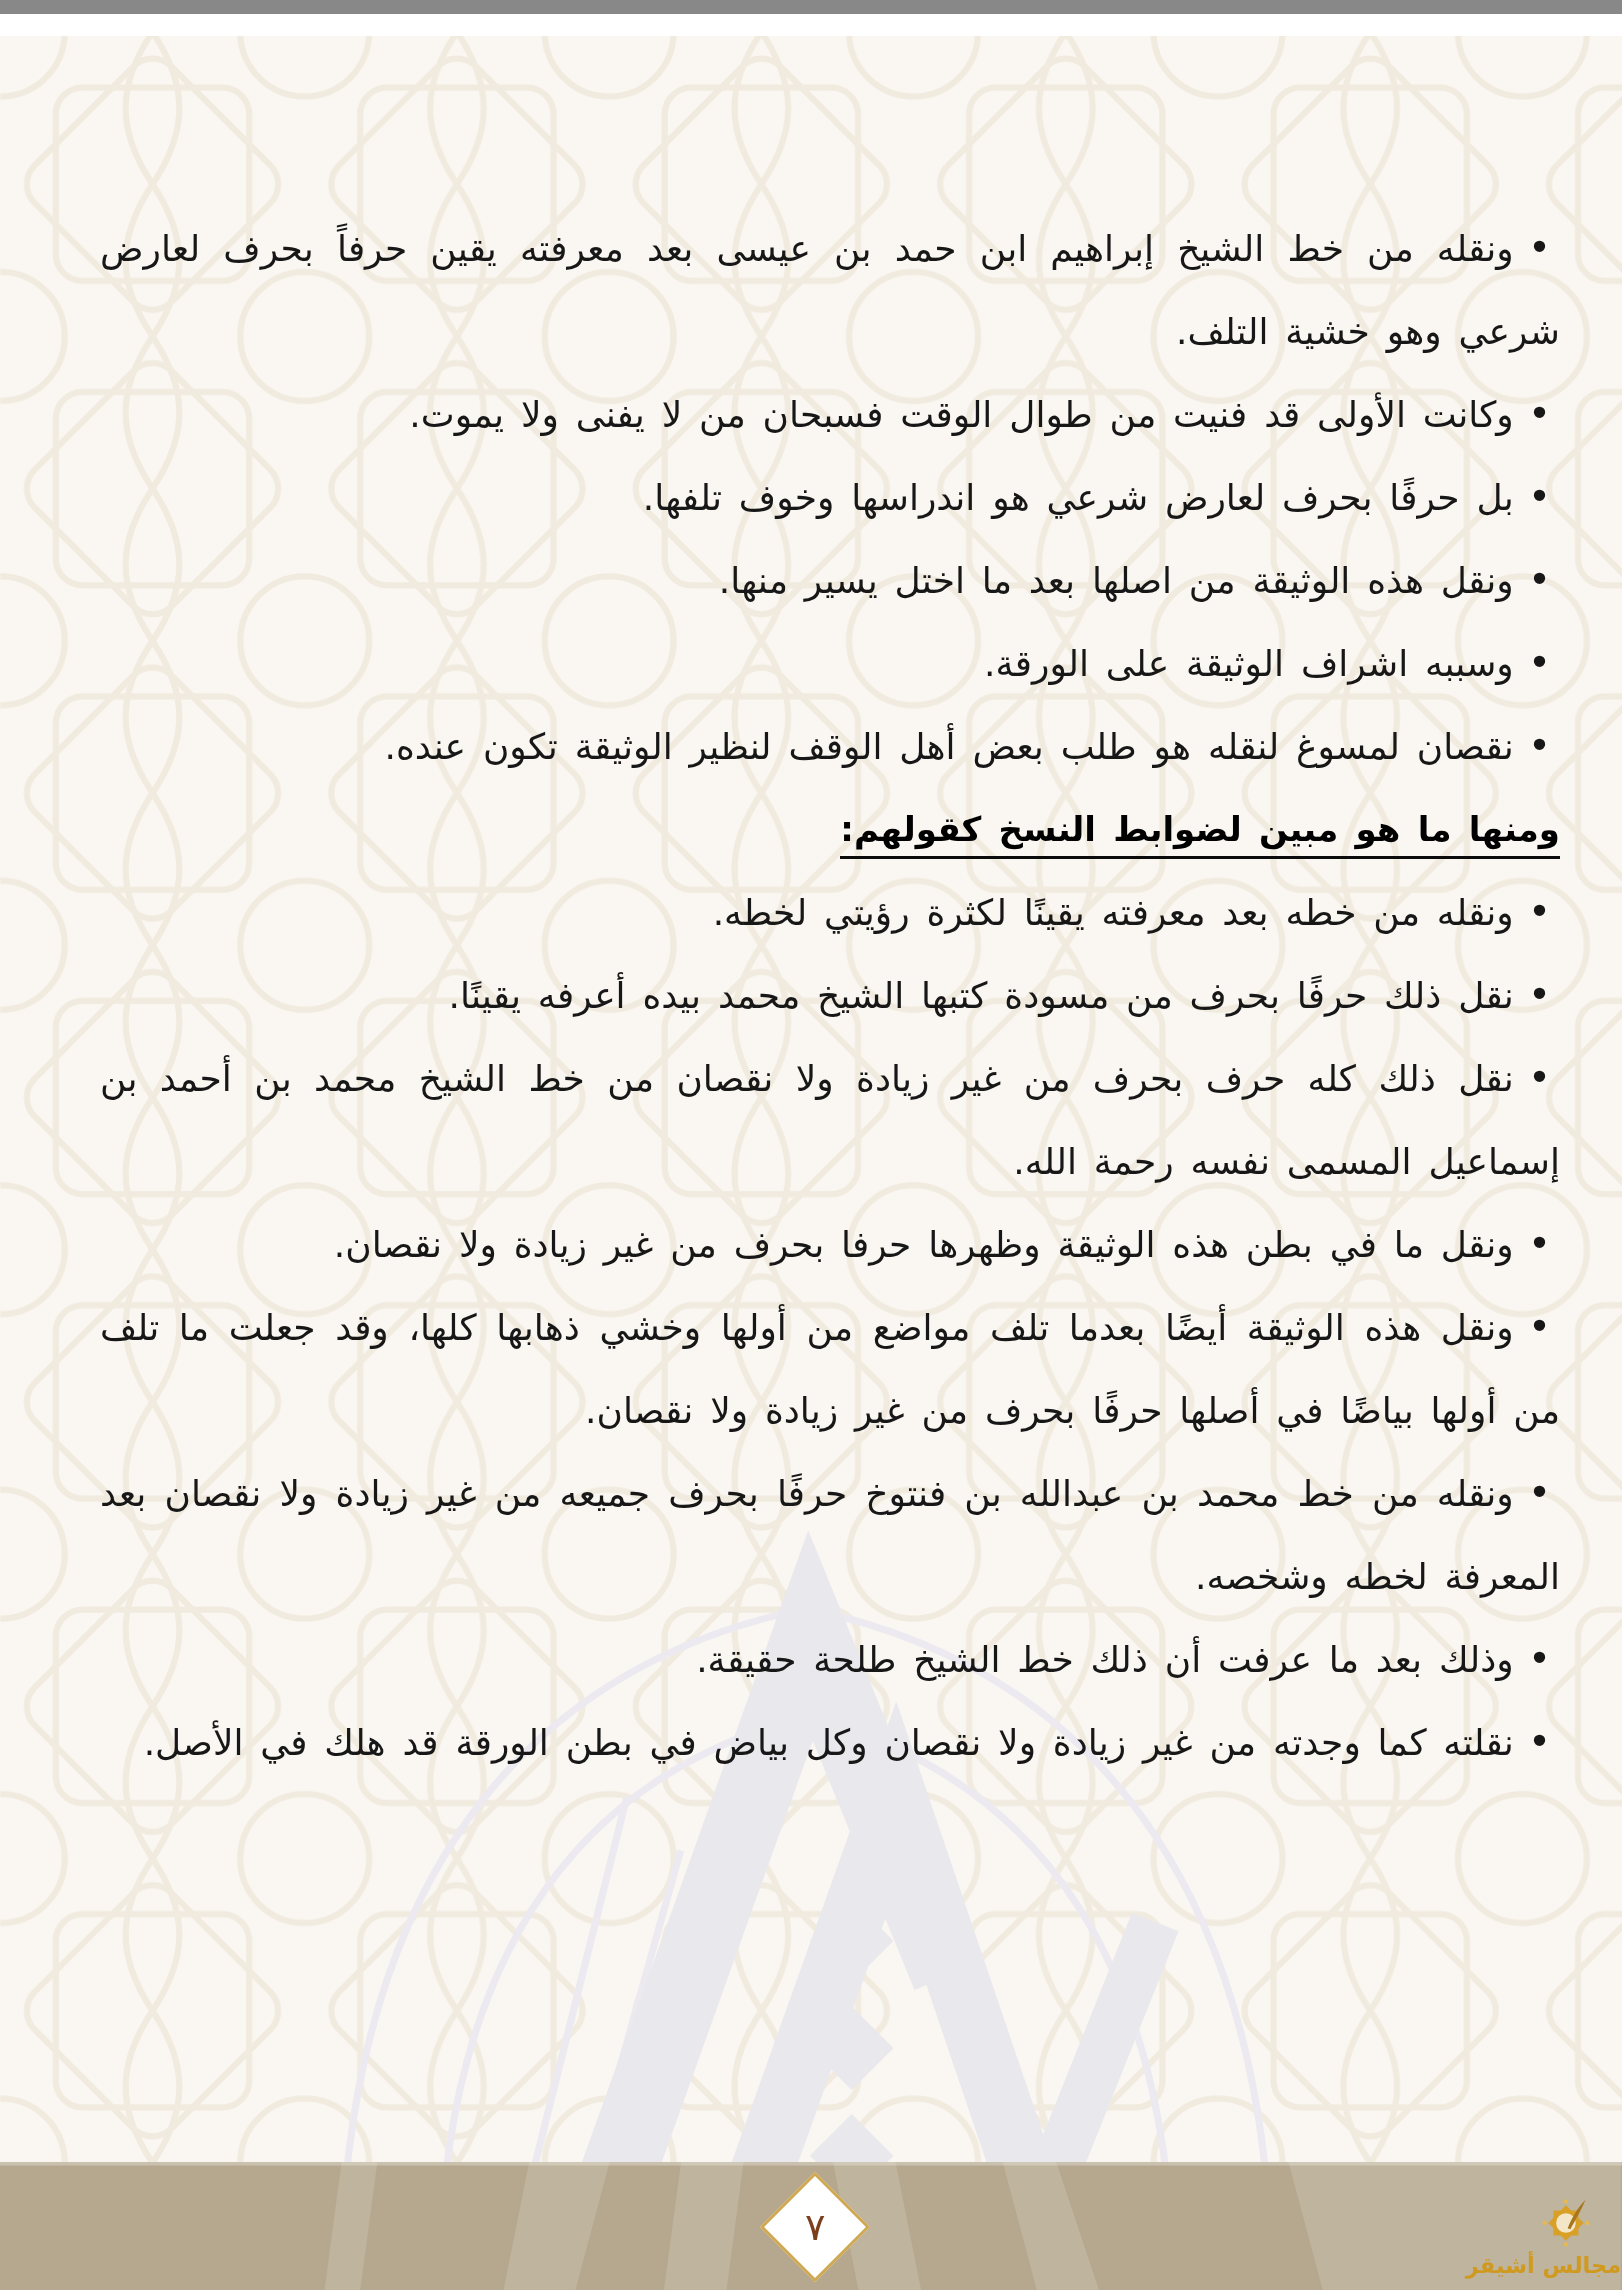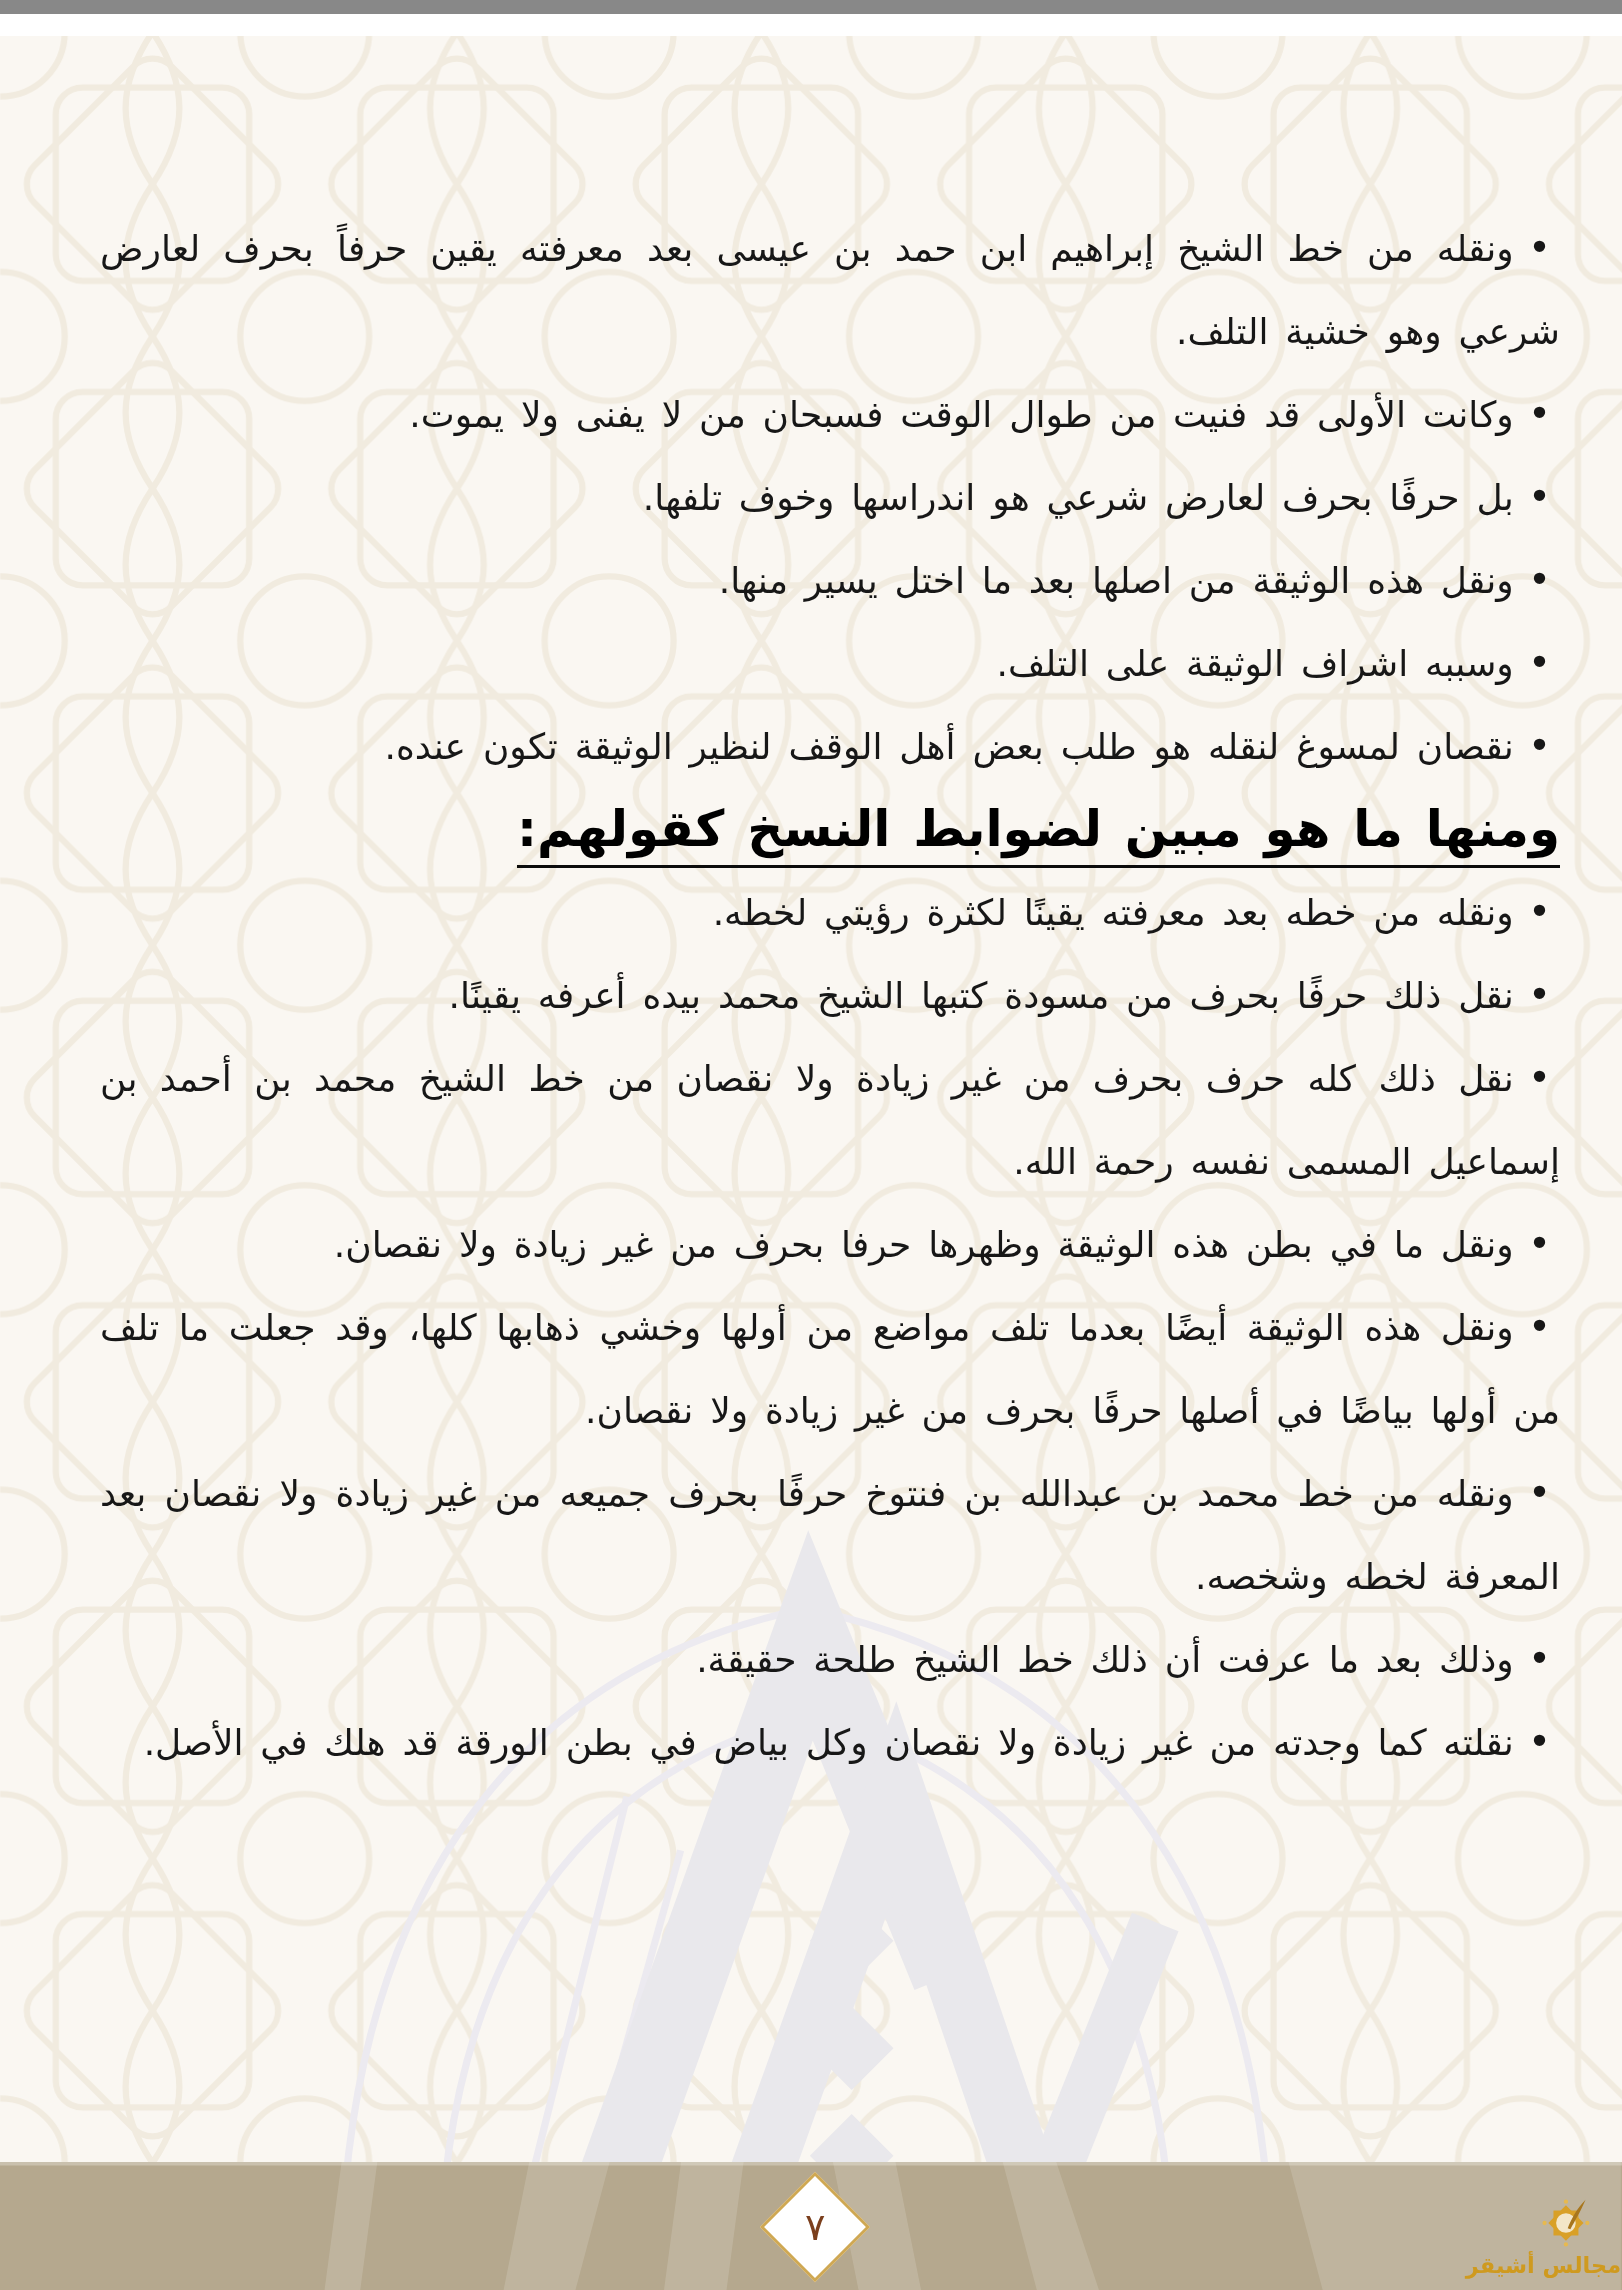--- a/index.html
+++ b/index.html
@@ -17,21 +17,21 @@
   .text-block{
     position:absolute;top:193px;left:100px;right:63px;z-index:2;
     direction:rtl;
     color:#171717;
     font-size:36px;line-height:83px;
     text-align:justify;
     word-spacing:5.4px;
   }
   p.item{margin:0;text-indent:9px;}
   .blt{font-size:39px;margin-inline-end:14.3px;line-height:0;}
-  p.heading{margin:0;text-align:right;text-indent:0;font-weight:bold;font-size:50px;color:#000;}
+  p.heading{margin:0;text-align:right;text-indent:0;font-weight:bold;font-size:34px;color:#000;}
   p.heading .u{border-bottom:3.6px solid #0b0b0b;padding-bottom:7.2px;}
   .footer-bar{
     position:absolute;left:0;right:0;top:2148px;height:134px;
     background:#b5a88e;z-index:3;
     box-shadow:inset 0 3.6px 0 rgba(255,255,255,0.28);
   }
   .footer-streaks{position:absolute;left:0;top:0;width:100%;height:100%;overflow:hidden;}
   .bottom-strip{position:absolute;left:0;right:0;top:2282px;height:9px;background:#e2dccd;z-index:3;}
   .diamond{
     position:absolute;left:776px;top:2174px;width:72px;height:72px;
@@ -97,21 +97,21 @@
     </g>
   </svg>
 
   <div class="top-strip"></div>
 
   <div class="text-block" id="text-block">
       <p class="item"><span class="blt">•</span><span>ونقله من خط الشيخ إبراهيم ابن حمد بن عيسى بعد معرفته يقين حرفاً بحرف لعارض شرعي وهو خشية التلف.</span></p>
       <p class="item"><span class="blt">•</span><span>وكانت الأولى قد فنيت من طوال الوقت فسبحان من لا يفنى ولا يموت.</span></p>
       <p class="item"><span class="blt">•</span><span>بل حرفًا بحرف لعارض شرعي هو اندراسها وخوف تلفها.</span></p>
       <p class="item"><span class="blt">•</span><span>ونقل هذه الوثيقة من اصلها بعد ما اختل يسير منها.</span></p>
-      <p class="item"><span class="blt">•</span><span>وسببه اشراف الوثيقة على التلف.</span></p>
+      <p class="item"><span class="blt">•</span><span>وسببه اشراف الوثيقة على الورقة.</span></p>
       <p class="item"><span class="blt">•</span><span>نقصان لمسوغ لنقله هو طلب بعض أهل الوقف لنظير الوثيقة تكون عنده.</span></p>
       <p class="heading"><span class="u">ومنها ما هو مبين لضوابط النسخ كقولهم:</span></p>
       <p class="item"><span class="blt">•</span><span>ونقله من خطه بعد معرفته يقينًا لكثرة رؤيتي لخطه.</span></p>
       <p class="item"><span class="blt">•</span><span>نقل ذلك حرفًا بحرف من مسودة كتبها الشيخ محمد بيده أعرفه يقينًا.</span></p>
       <p class="item"><span class="blt">•</span><span>نقل ذلك كله حرف بحرف من غير زيادة ولا نقصان من خط الشيخ محمد بن أحمد بن إسماعيل المسمى نفسه رحمة الله.</span></p>
       <p class="item"><span class="blt">•</span><span>ونقل ما في بطن هذه الوثيقة وظهرها حرفا بحرف من غير زيادة ولا نقصان.</span></p>
       <p class="item"><span class="blt">•</span><span>ونقل هذه الوثيقة أيضًا بعدما تلف مواضع من أولها وخشي ذهابها كلها، وقد جعلت ما تلف من أولها بياضًا في أصلها حرفًا بحرف من غير زيادة ولا نقصان.</span></p>
       <p class="item"><span class="blt">•</span><span>ونقله من خط محمد بن عبدالله بن فنتوخ حرفًا بحرف جميعه من غير زيادة ولا نقصان بعد المعرفة لخطه وشخصه.</span></p>
       <p class="item"><span class="blt">•</span><span>وذلك بعد ما عرفت أن ذلك خط الشيخ طلحة حقيقة.</span></p>
       <p class="item"><span class="blt">•</span><span>نقلته كما وجدته من غير زيادة ولا نقصان وكل بياض في بطن الورقة قد هلك في الأصل.</span></p>

